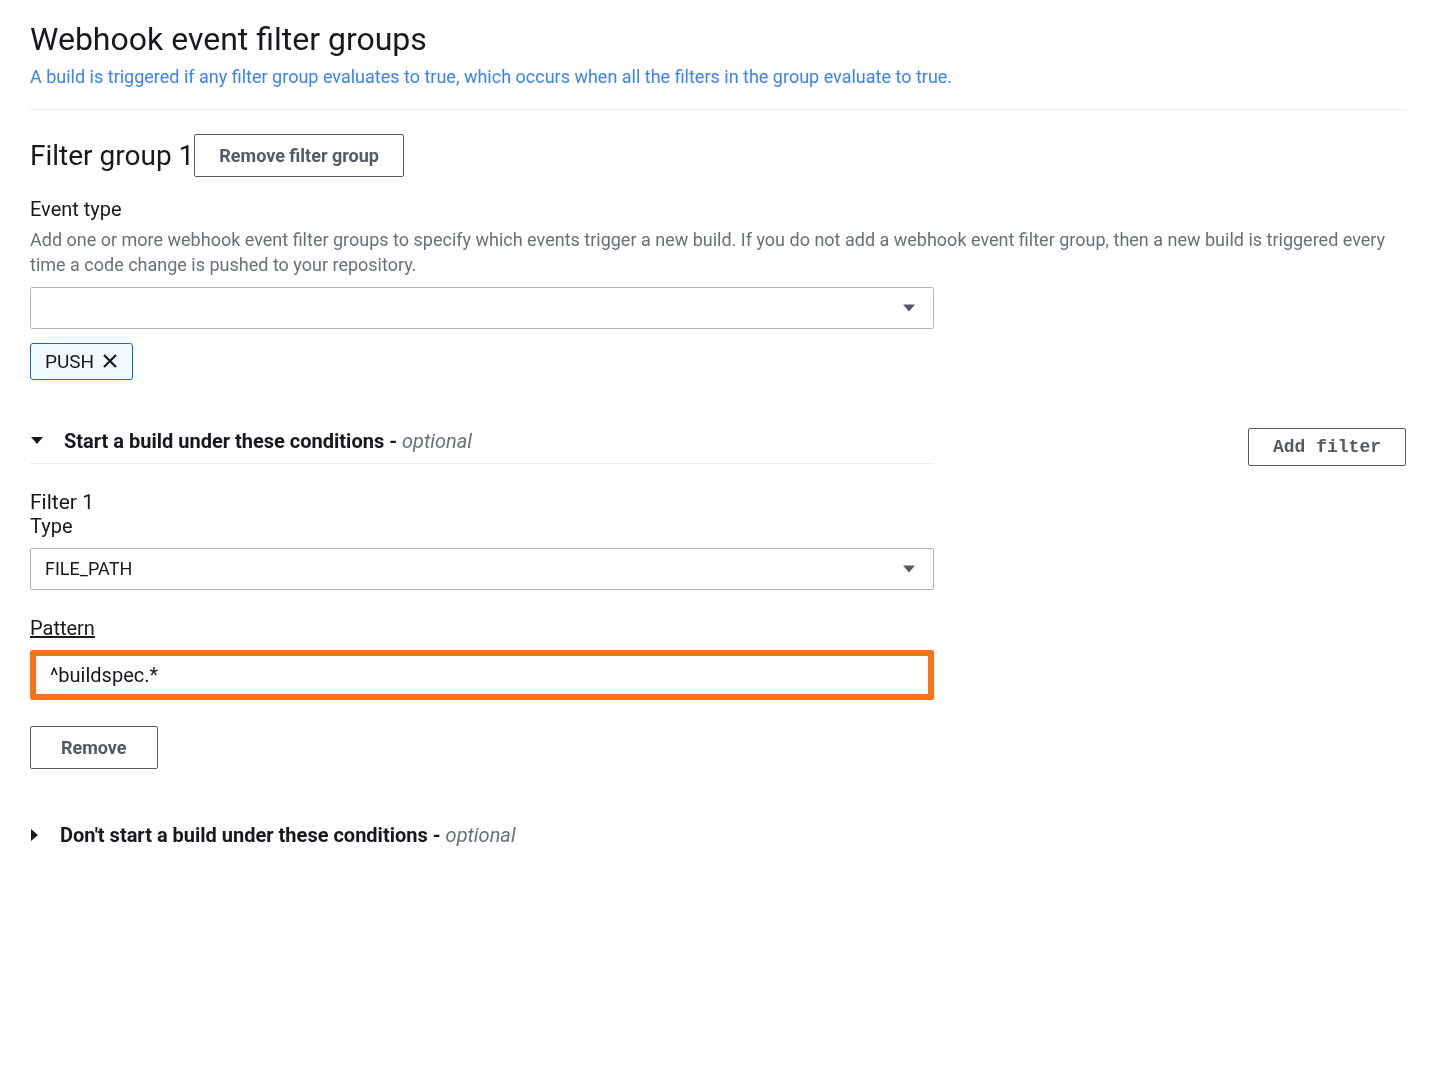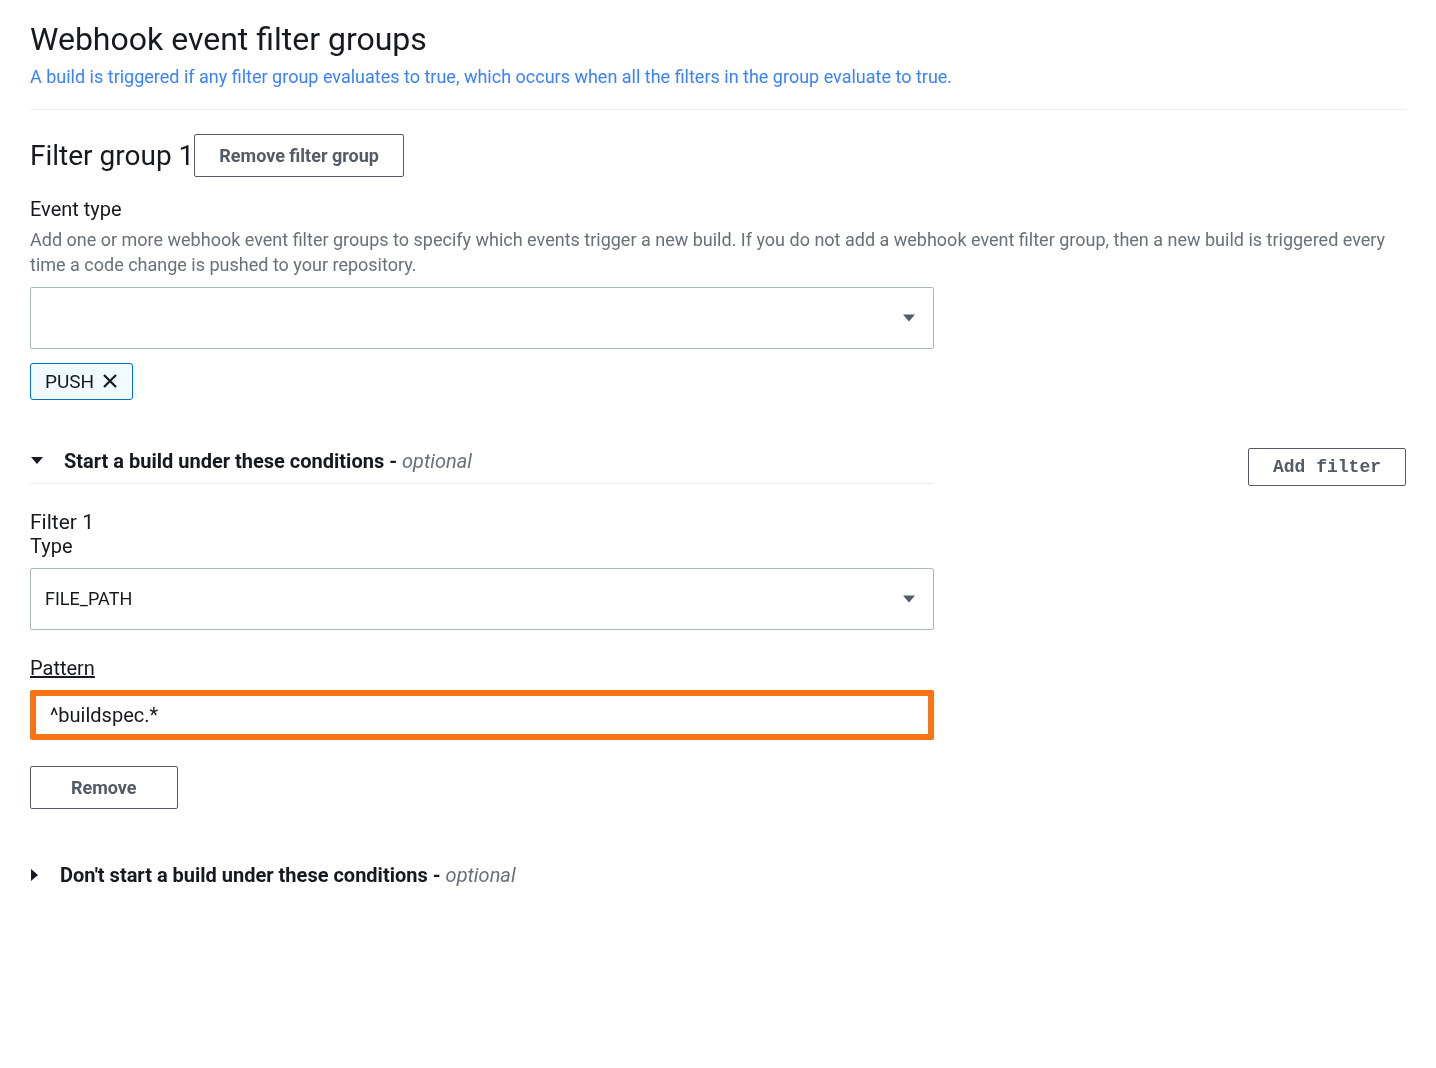--- a/index.html
+++ b/index.html
@@ -70,21 +70,21 @@
       line-height: 1.4;
       margin-bottom: 9px;
     }
     .select-wrapper {
       position: relative;
       width: 904px;
       margin-bottom: 14px;
     }
     .select {
       width: 100%;
-      height: 62px;
+      height: 42px;
       border: 1px solid #aab7b8;
       border-radius: 2px;
       padding: 0 40px 0 14px;
       font-size: 18px;
       background: #ffffff;
       cursor: pointer;
       appearance: none;
       -webkit-appearance: none;
     }
     .select-caret {
@@ -240,21 +240,21 @@
         </svg>
     </span>
   </div>
 </div>
 
 <div class="field-block">
   <div class="field-label" style="margin-bottom:10px;text-decoration:underline;">Pattern</div>
   <input type="text" class="text-input" value="^buildspec.*" style="">
 </div>
 
-<button class="btn" style="padding:10px 40px;">Remove</button>
+<button class="btn" style="padding:10px 30px;">Remove</button>
 
 <div class="expander-collapsed">
   <span class="expander-caret">
     <svg width="10" height="14" viewBox="0 0 10 14">
         <path d="M1 1 L8 7 L1 13 Z" fill="#16191f"></path>
       </svg>
   </span>
   <span>
     <span class="expander-title">Don't start a build under these conditions</span>
     <span class="dash"> - </span>

